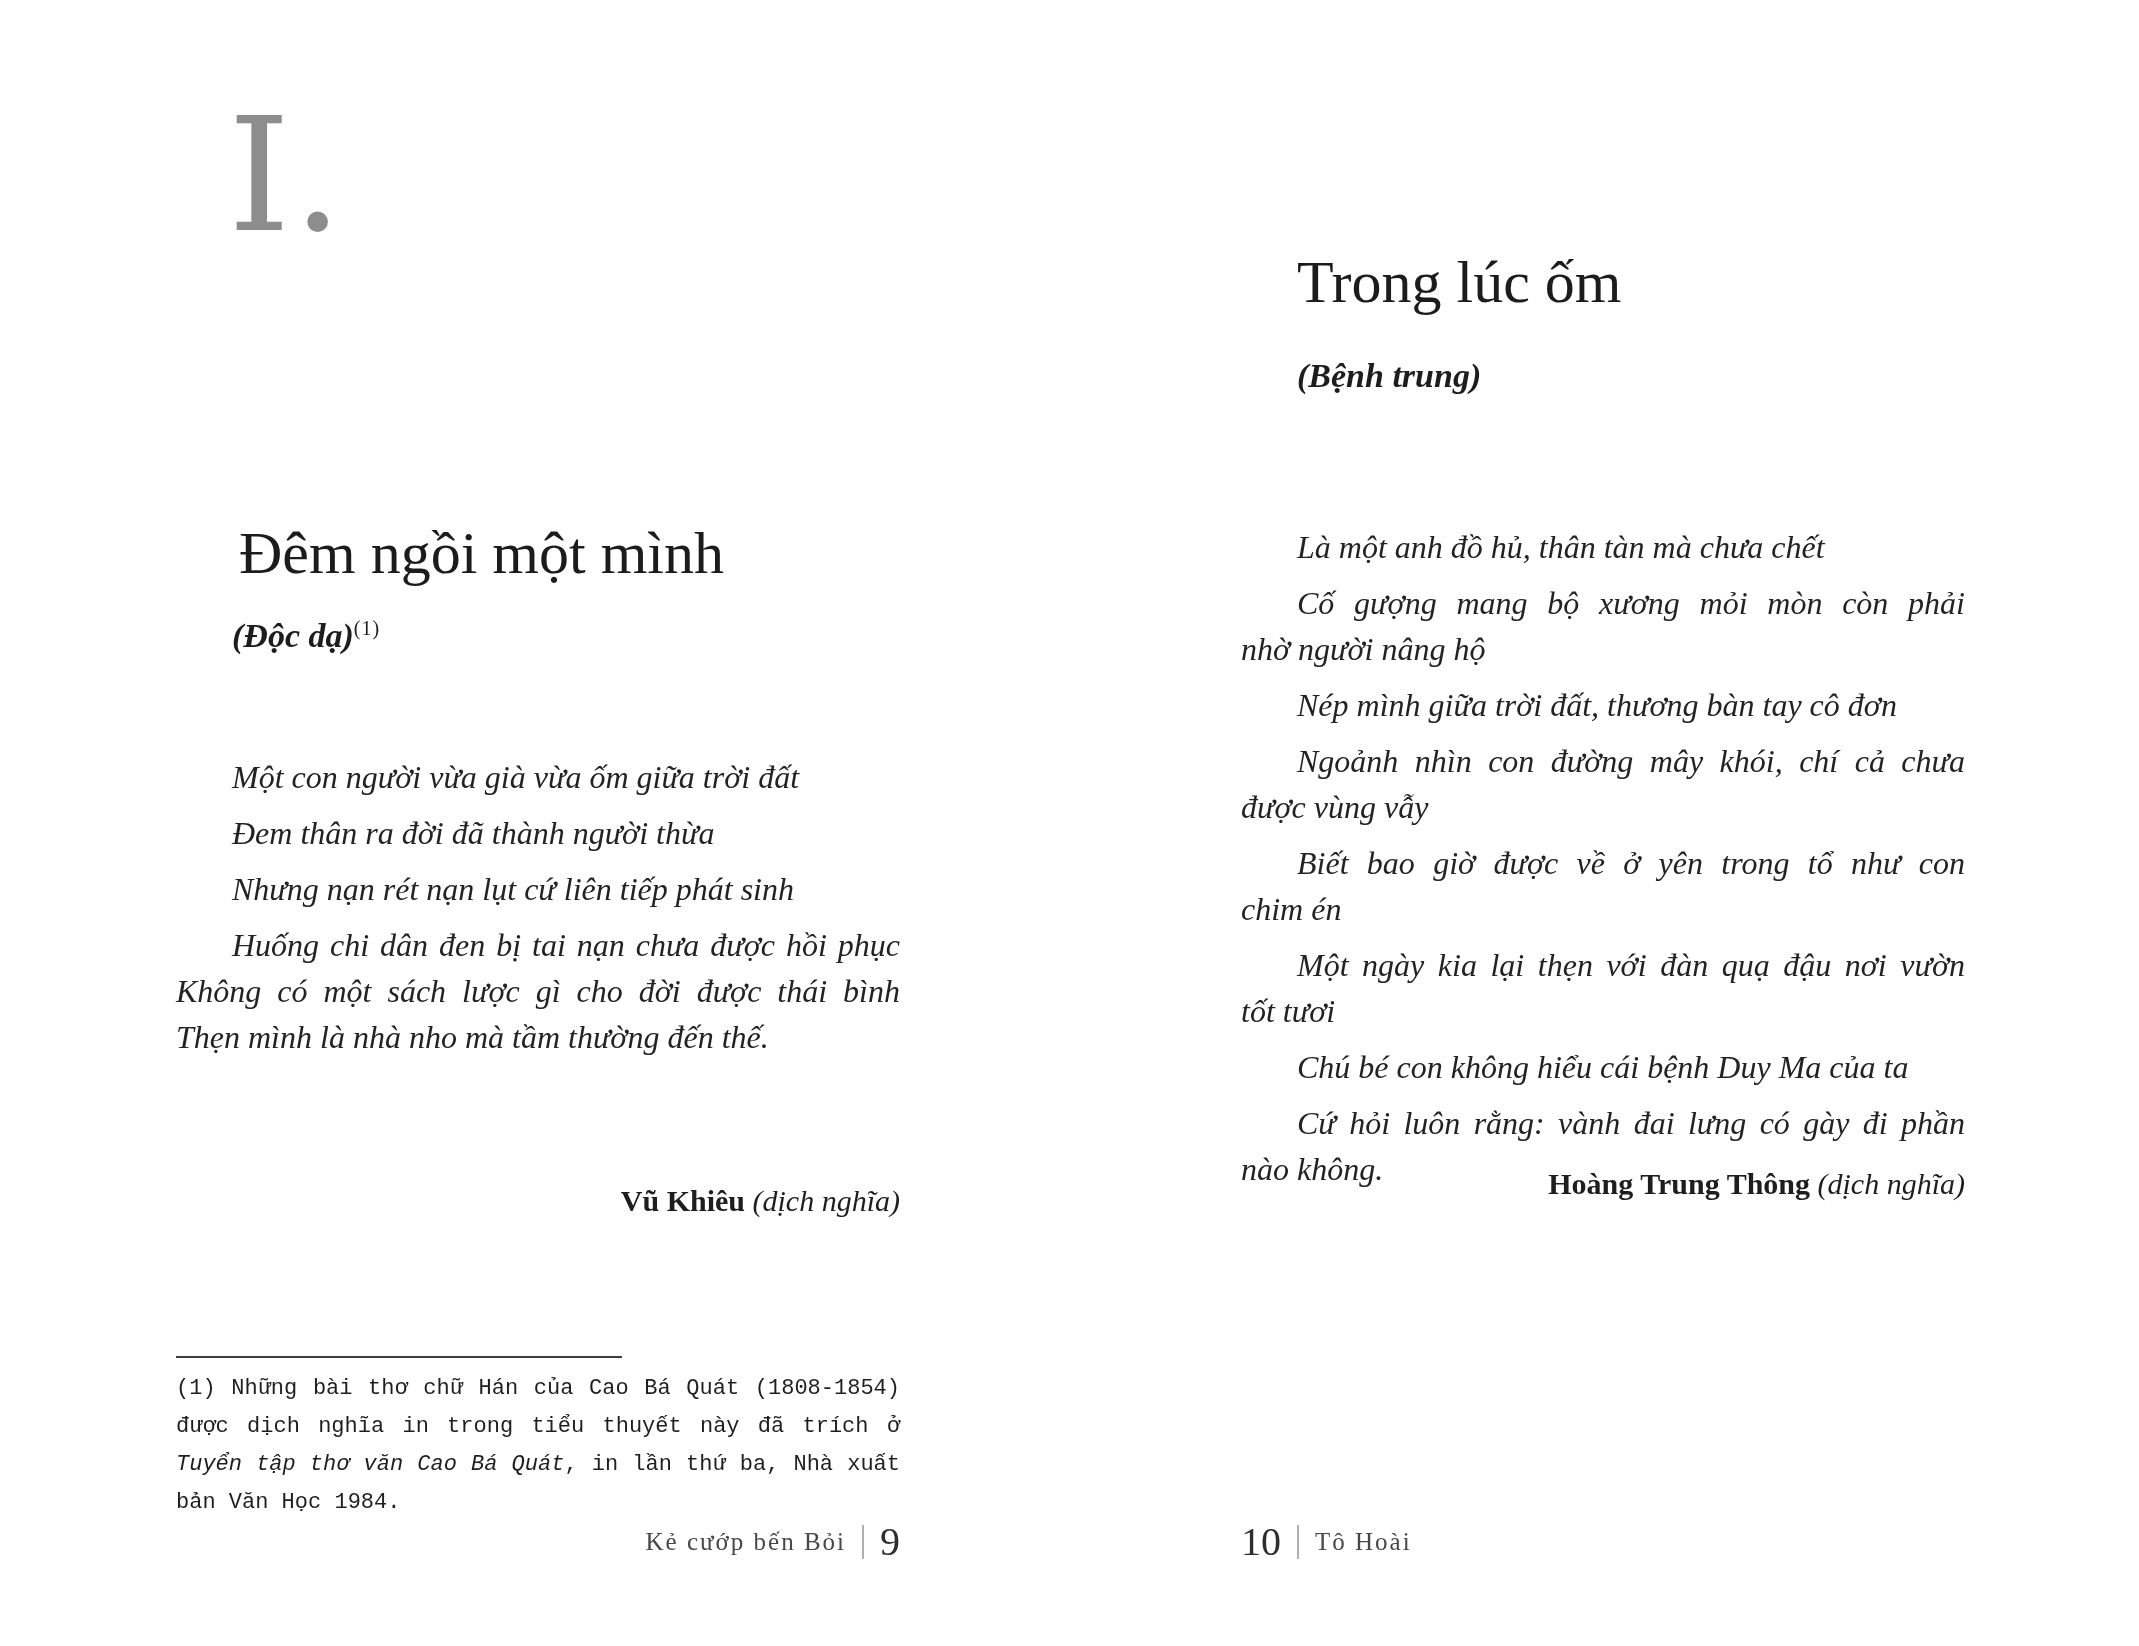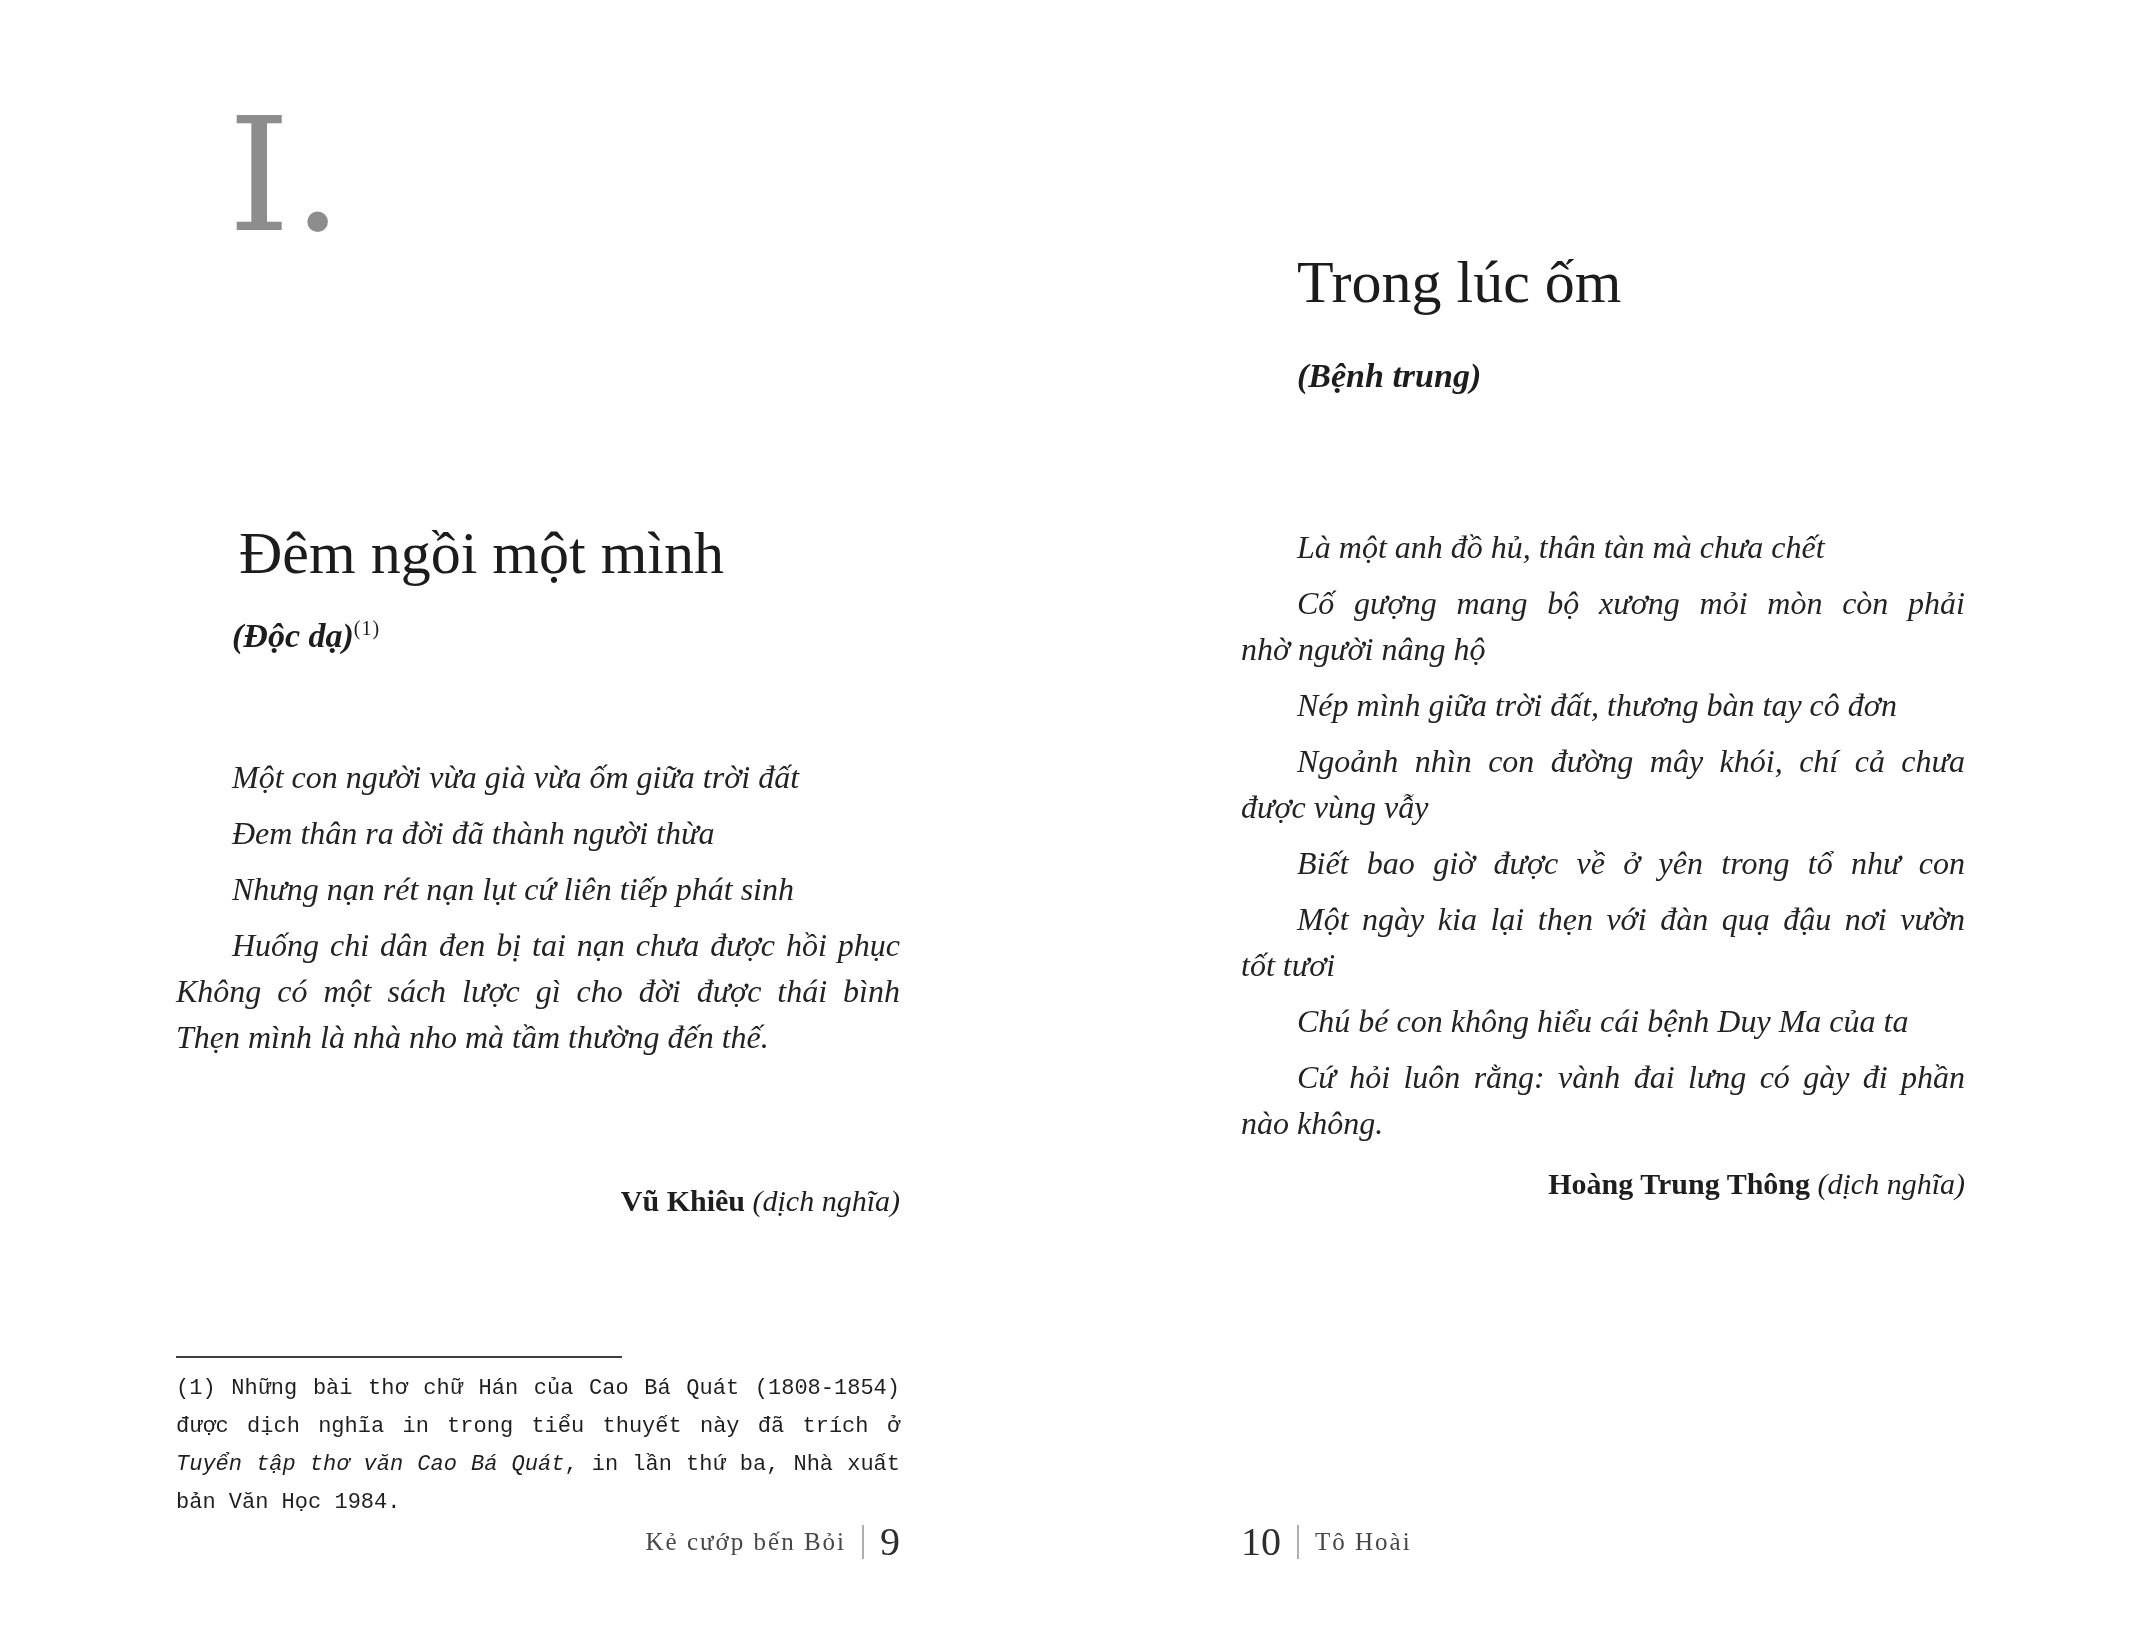--- a/index.html
+++ b/index.html
@@ -133,20 +133,21 @@
   </div>
 
   <div class="poem">
     <div class="pl ind">Là một anh đồ hủ, thân tàn mà chưa chết</div>
     <div class="pl ind vs jst">Cố gượng mang bộ xương mỏi mòn còn phải</div>
     <div class="pl">nhờ người nâng hộ</div>
     <div class="pl ind vs">Nép mình giữa trời đất, thương bàn tay cô đơn</div>
     <div class="pl ind vs jst">Ngoảnh nhìn con đường mây khói, chí cả chưa</div>
     <div class="pl">được vùng vẫy</div>
     <div class="pl ind vs jst">Biết bao giờ được về ở yên trong tổ như con</div>
+    <div class="pl">chim én</div>
     <div class="pl ind vs jst">Một ngày kia lại thẹn với đàn quạ đậu nơi vườn</div>
     <div class="pl">tốt tươi</div>
     <div class="pl ind vs">Chú bé con không hiểu cái bệnh Duy Ma của ta</div>
     <div class="pl ind vs jst">Cứ hỏi luôn rằng: vành đai lưng có gày đi phần</div>
     <div class="pl">nào không.</div>
   </div>
 
   <div class="attribution">
     <span class="name">Hoàng Trung Thông</span>
     <span class="role">(dịch nghĩa)</span>

